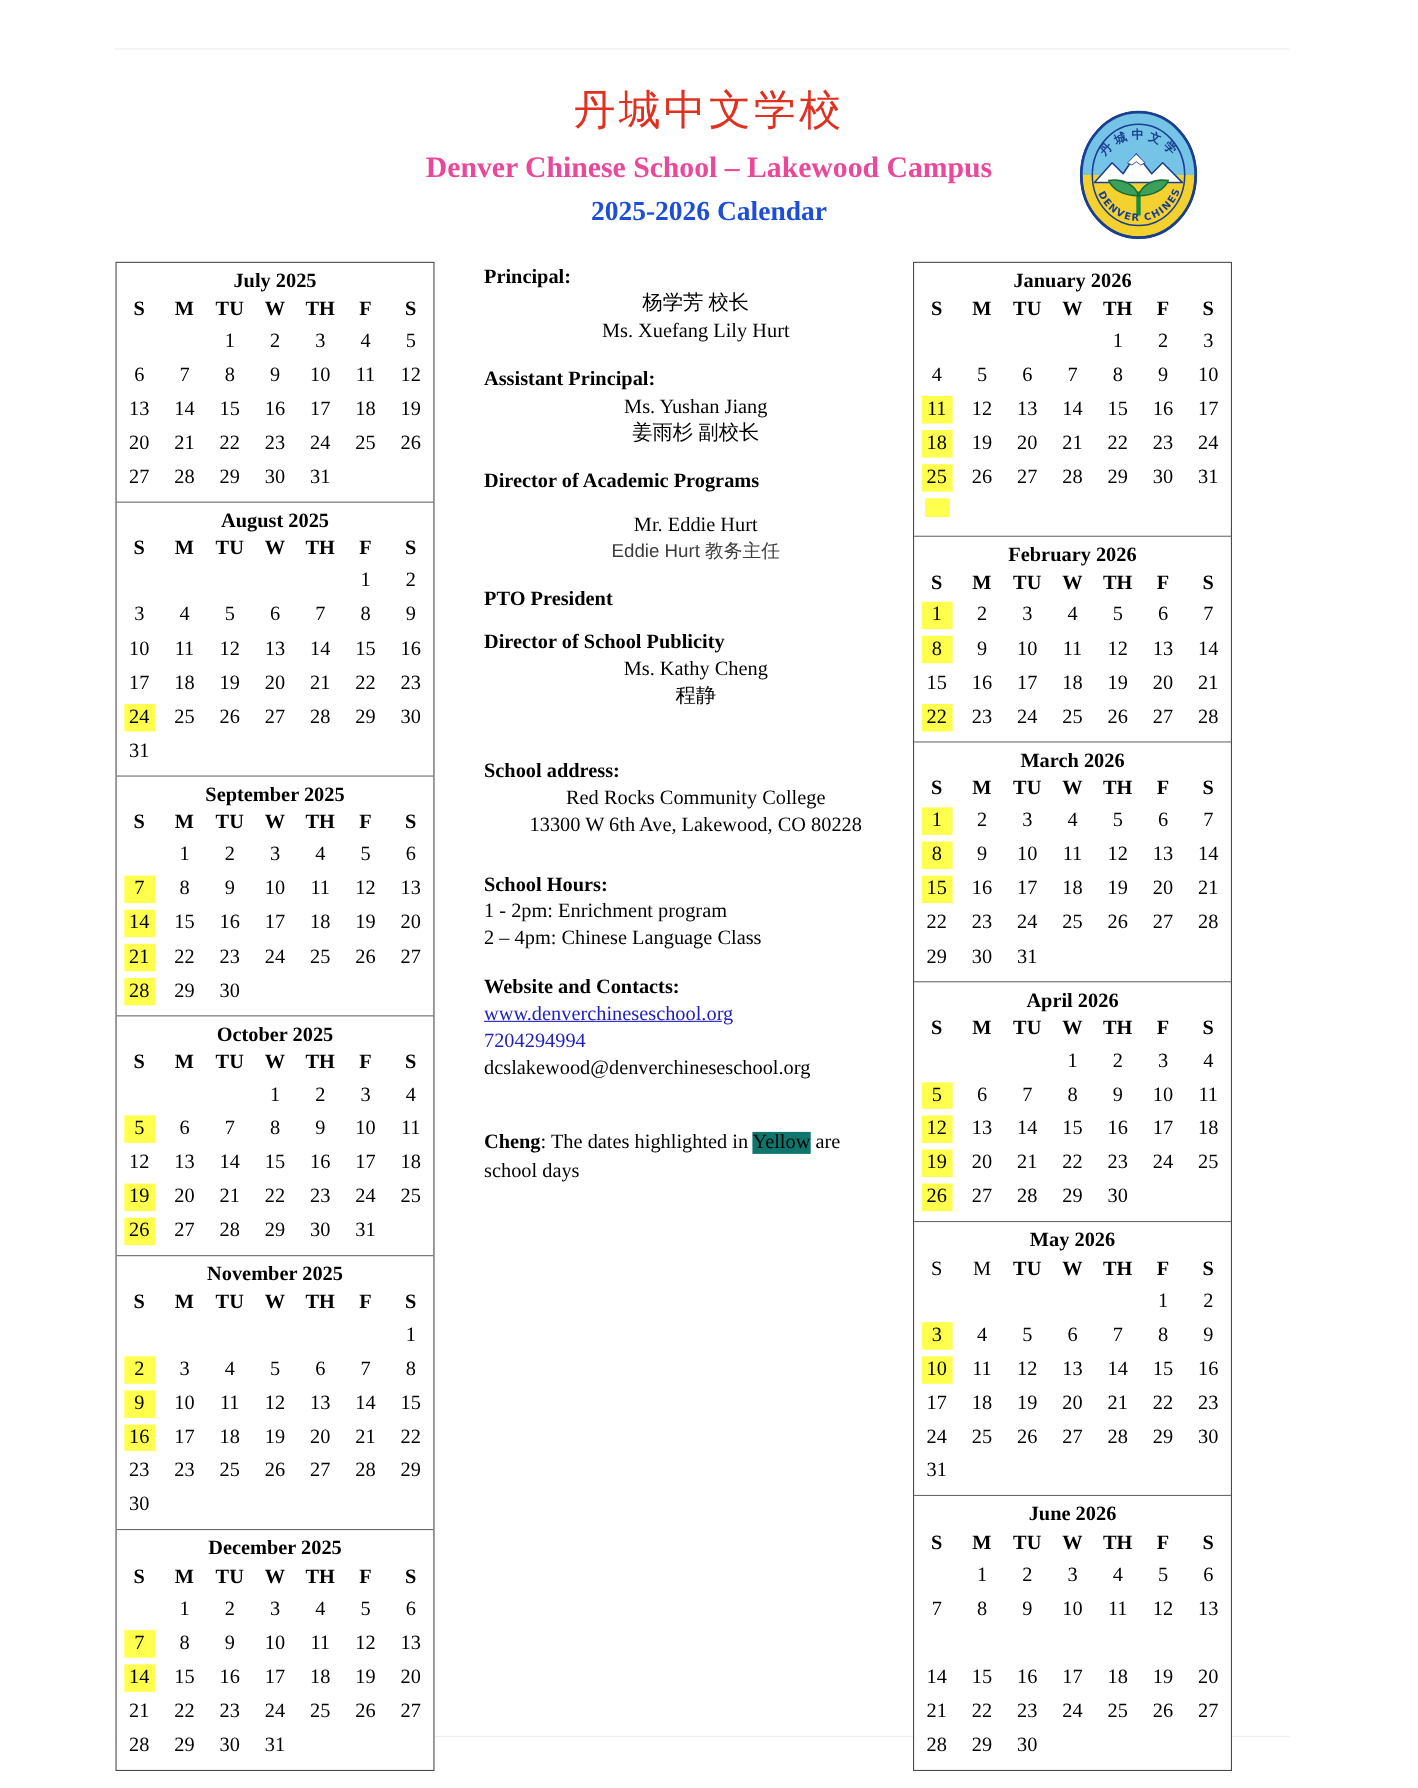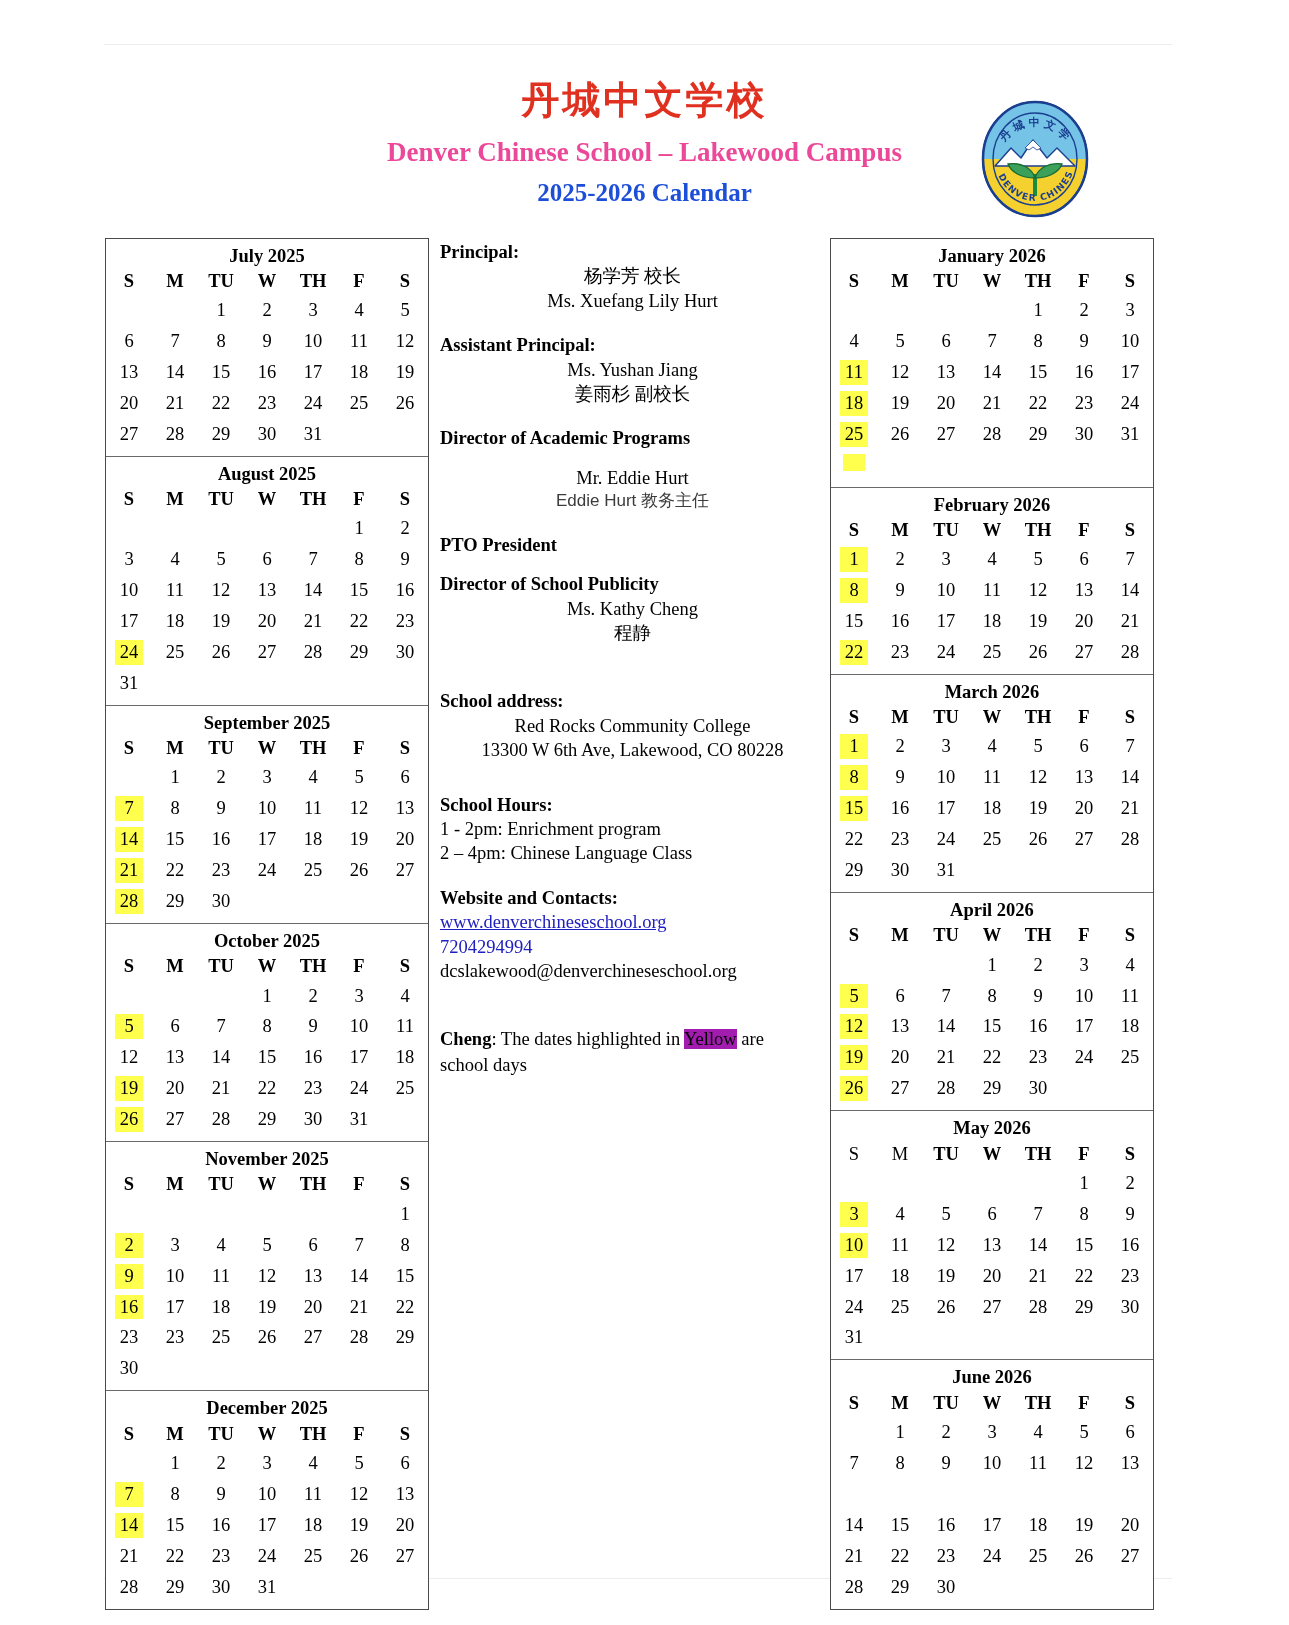--- a/index.html
+++ b/index.html
@@ -36,21 +36,21 @@
 
   
   .header {
     position: absolute;
     left: 0; top: 78px;
     width: 1289px;
     text-align: center;
   }
   .title-cn {
     font-size: 38px;
-    font-weight: bold;
+    font-weight: normal;
     color: #e03020;
     letter-spacing: 3px;
     line-height: 1.2;
     font-family: "DejaVu Sans", "Liberation Sans", sans-serif;
   }
   .title-en {
     font-size: 27px;
     font-weight: bold;
     color: #ec4899;
     margin-top: 12px;
@@ -67,21 +67,21 @@
   
   .logo {
     position: absolute;
     left: 981px; top: 100px;
     width: 108px; height: 118px;
   }
 
   
   .cal-col {
     position: absolute;
-    width: 324px;
+    width: 290px;
     border: 1.5px solid #4a4a4a;
     box-sizing: border-box;
     background: #fff;
   }
   #col-left  { left: 105px; top: 238px; }
   #col-right { left: 830px; top: 238px; }
 
   .month {
     border-bottom: 1.5px solid #6a6a6a;
     padding: 4px 0 6px 0;
@@ -146,21 +146,21 @@
   }
   .gap-sm { height: 15px; }
   .gap-md { height: 20px; }
   .gap-lg { height: 30px; }
   .gap-xl { height: 44px; }
   .link {
     color: #2020c0;
     text-decoration: underline;
   }
   .phone { color: #2020c0; }
-  .hl-word { background: #a21caf; }
+  .hl-word { background: #0f766e; }
   .note-block {
     text-align: left;
     line-height: 1.4;
   }
 </style>
 </head>
 <body>
 
 <div class="page">
 

